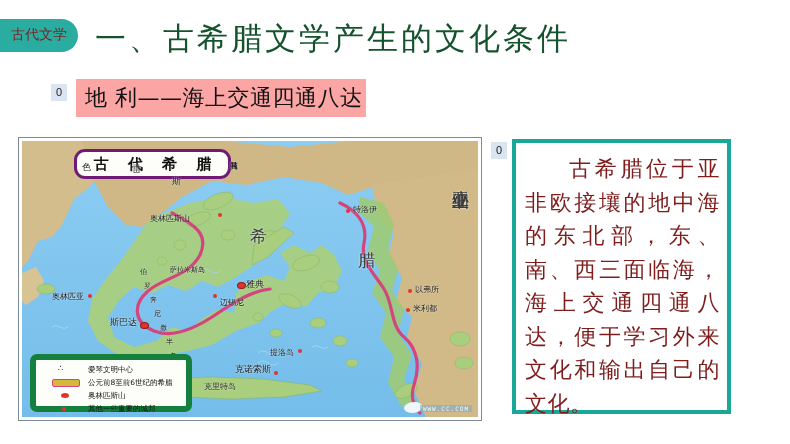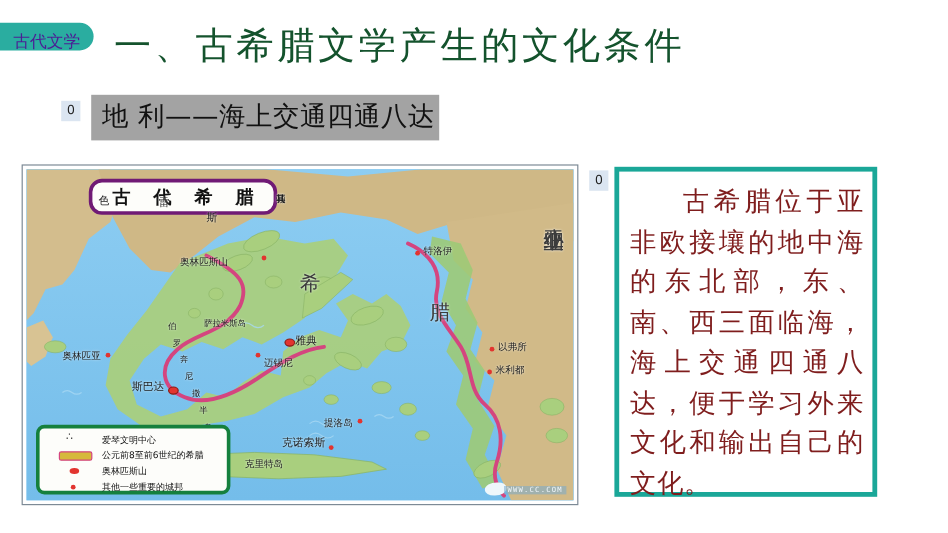--- a/index.html
+++ b/index.html
@@ -27,31 +27,31 @@
     position: absolute;
     left: 0;
     top: 19px;
     height: 38px;
     width: 790px;
   }
   #section-tag {
     position: absolute;
     left: 0;
     top: 0;
-    height: 23px;
+    height: 33px;
     width: 78px;
     background: #2aada0;
     border-top-right-radius: 17px;
     border-bottom-right-radius: 17px;
-    color: #4c1d95;
+    color: #7f1d1d;
     font-size: 14px;
     line-height: 33px;
     text-align: center;
     letter-spacing: 0px;
-    font-family: Liberation Serif, serif;
+    font-family: Liberation Mono, monospace;
   }
   #page-title {
     position: absolute;
     left: 95px;
     top: -3px;
     color: #14532d;
     font-size: 31px;
     line-height: 44px;
     letter-spacing: 3px;
     font-weight: 400;
@@ -74,21 +74,21 @@
   #badge-subtitle { left: 51px; top: 84px; }
   #badge-textbox  { left: 491px; top: 142px; }
 
   
   #subtitle-box {
     position: absolute;
     left: 76px;
     top: 79px;
     width: 290px;
     height: 38px;
-    background: #a3a3a3;
+    background: #fca5a5;
   }
   #subtitle-text {
     position: absolute;
     left: 9px;
     top: 4px;
     color: #111111;
     font-size: 22px;
     line-height: 30px;
     letter-spacing: 0.5px;
     font-family: "DejaVu Sans", sans-serif;
@@ -156,21 +156,21 @@
   }
 
   
   #map-legend {
     position: absolute;
     left: 8px;
     top: 213px;
     width: 162px;
     height: 58px;
     background: #fdfdfa;
-    border: 3px solid #15803d;
+    border: 6px solid #15803d;
     border-radius: 7px;
     padding: 3px 0 0 0;
     box-sizing: border-box;
   }
   .legend-row {
     position: relative;
     height: 13px;
     font-size: 7.5px;
     color: #111;
     font-family: "DejaVu Sans", sans-serif;

